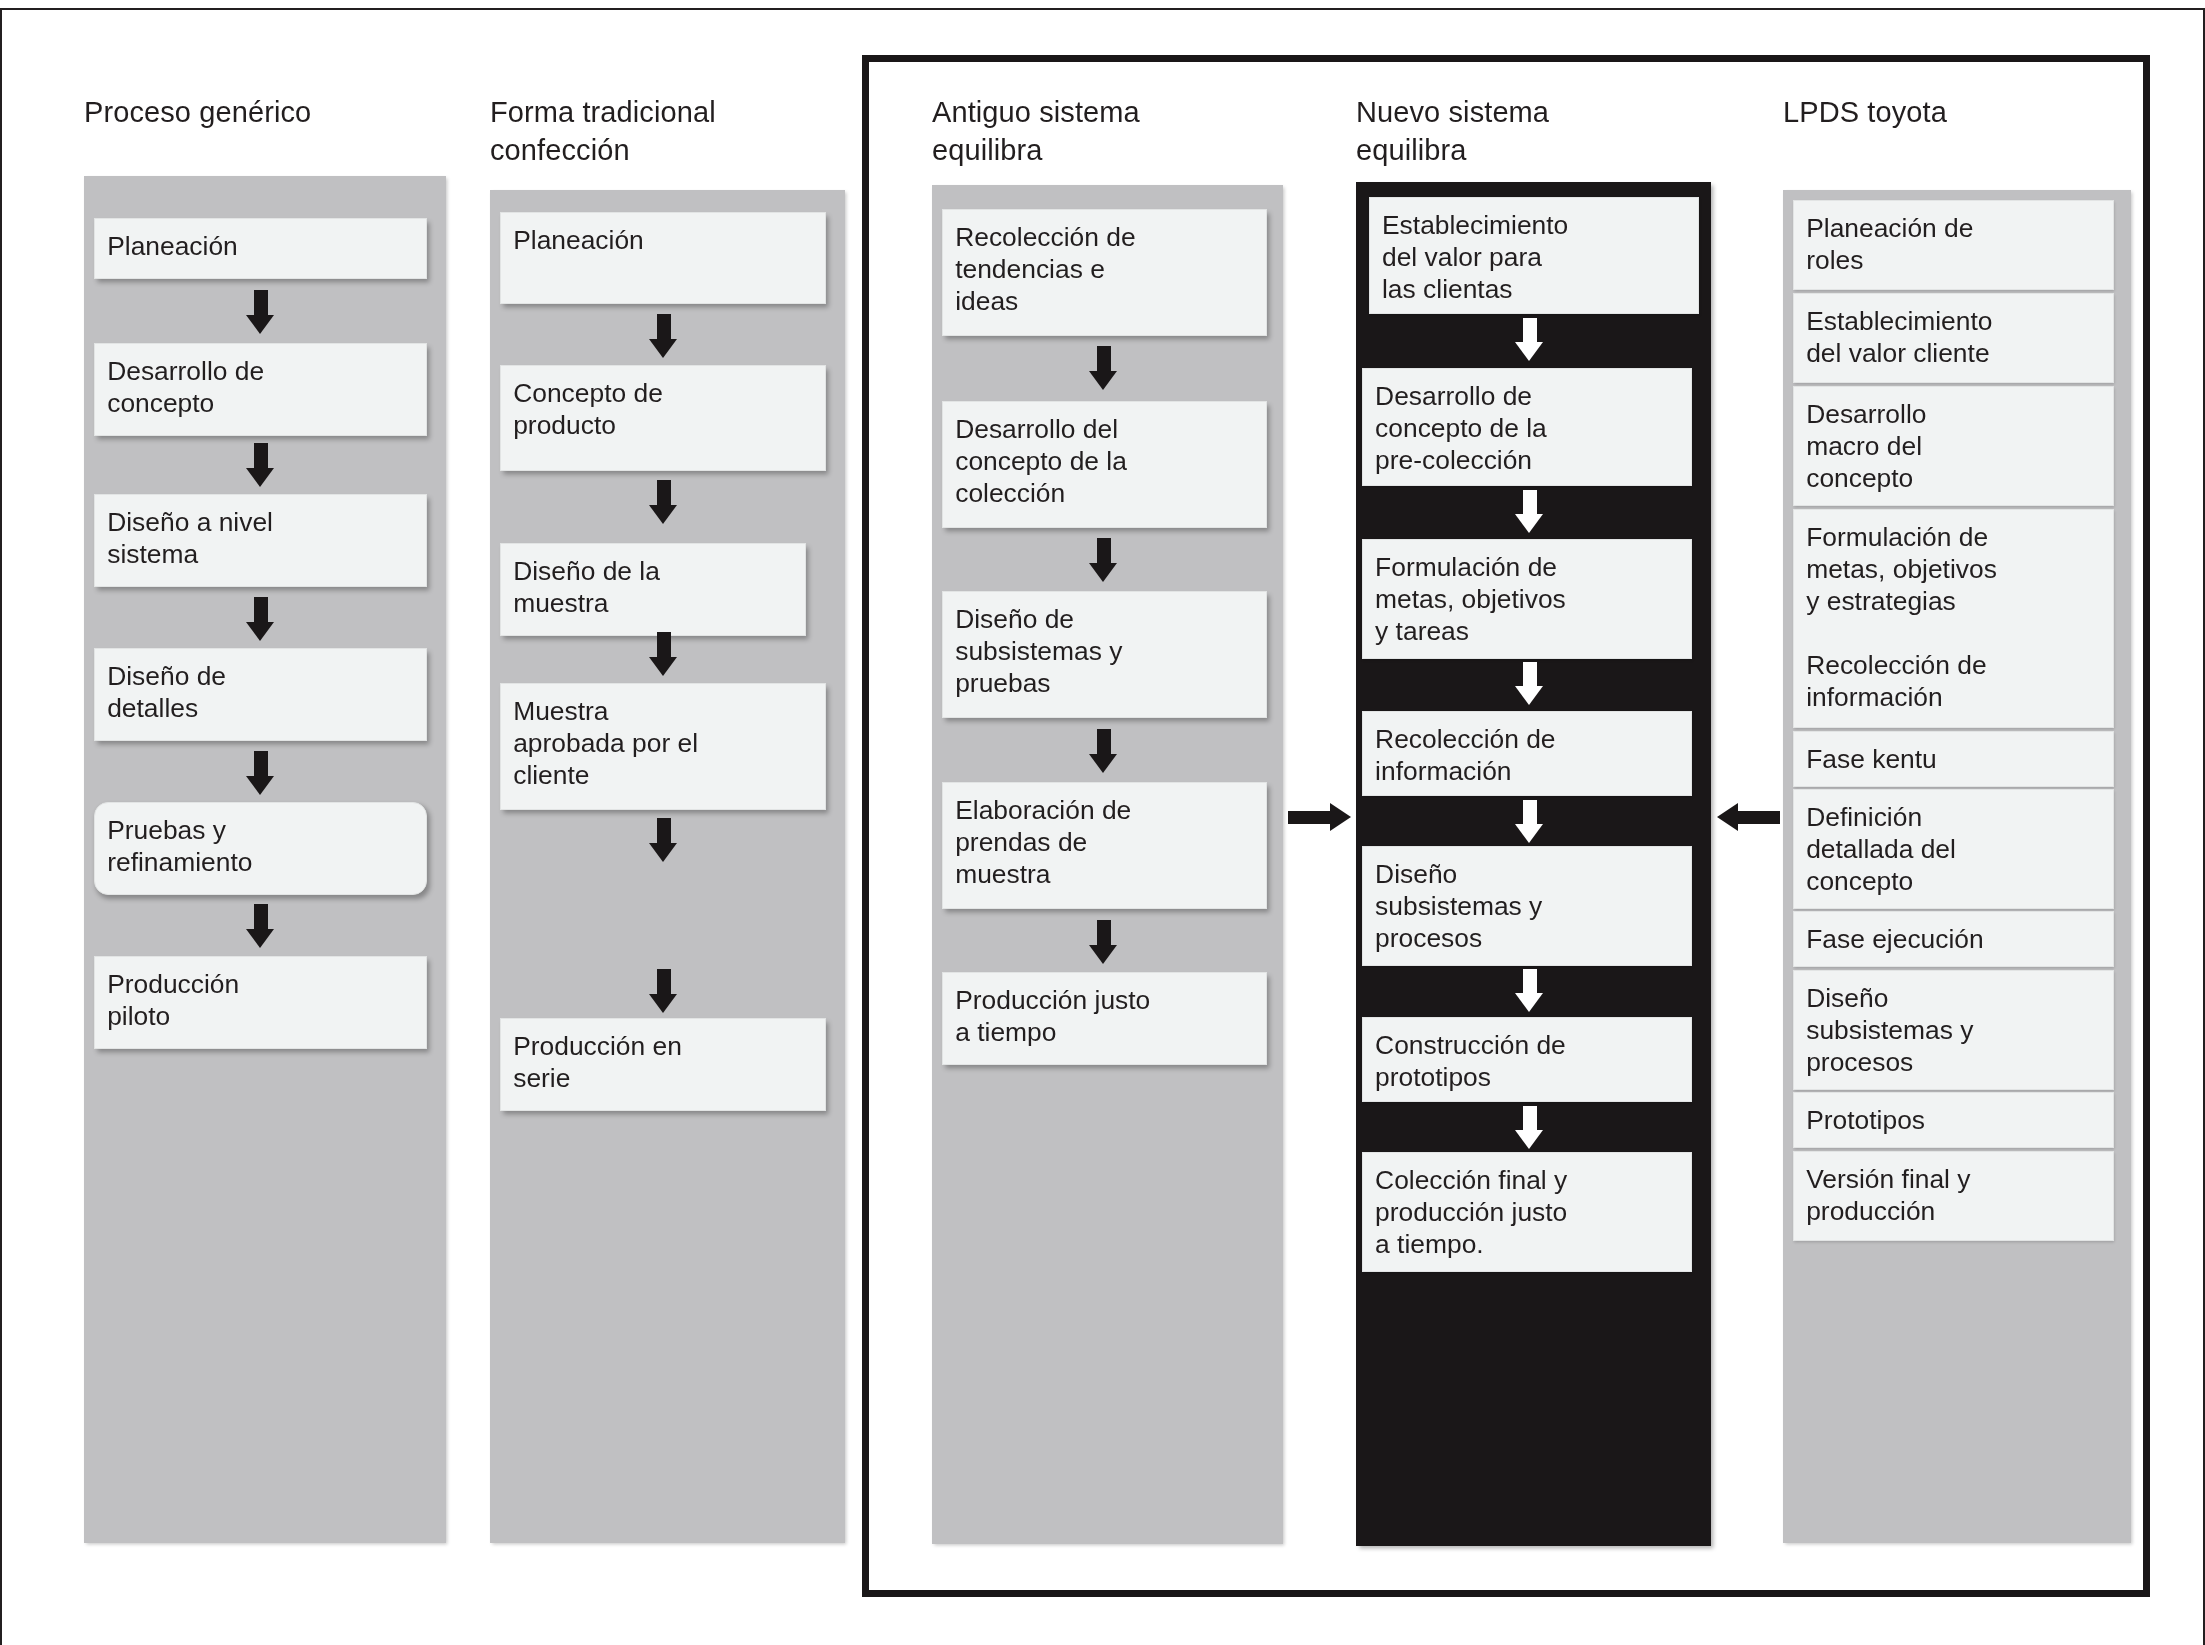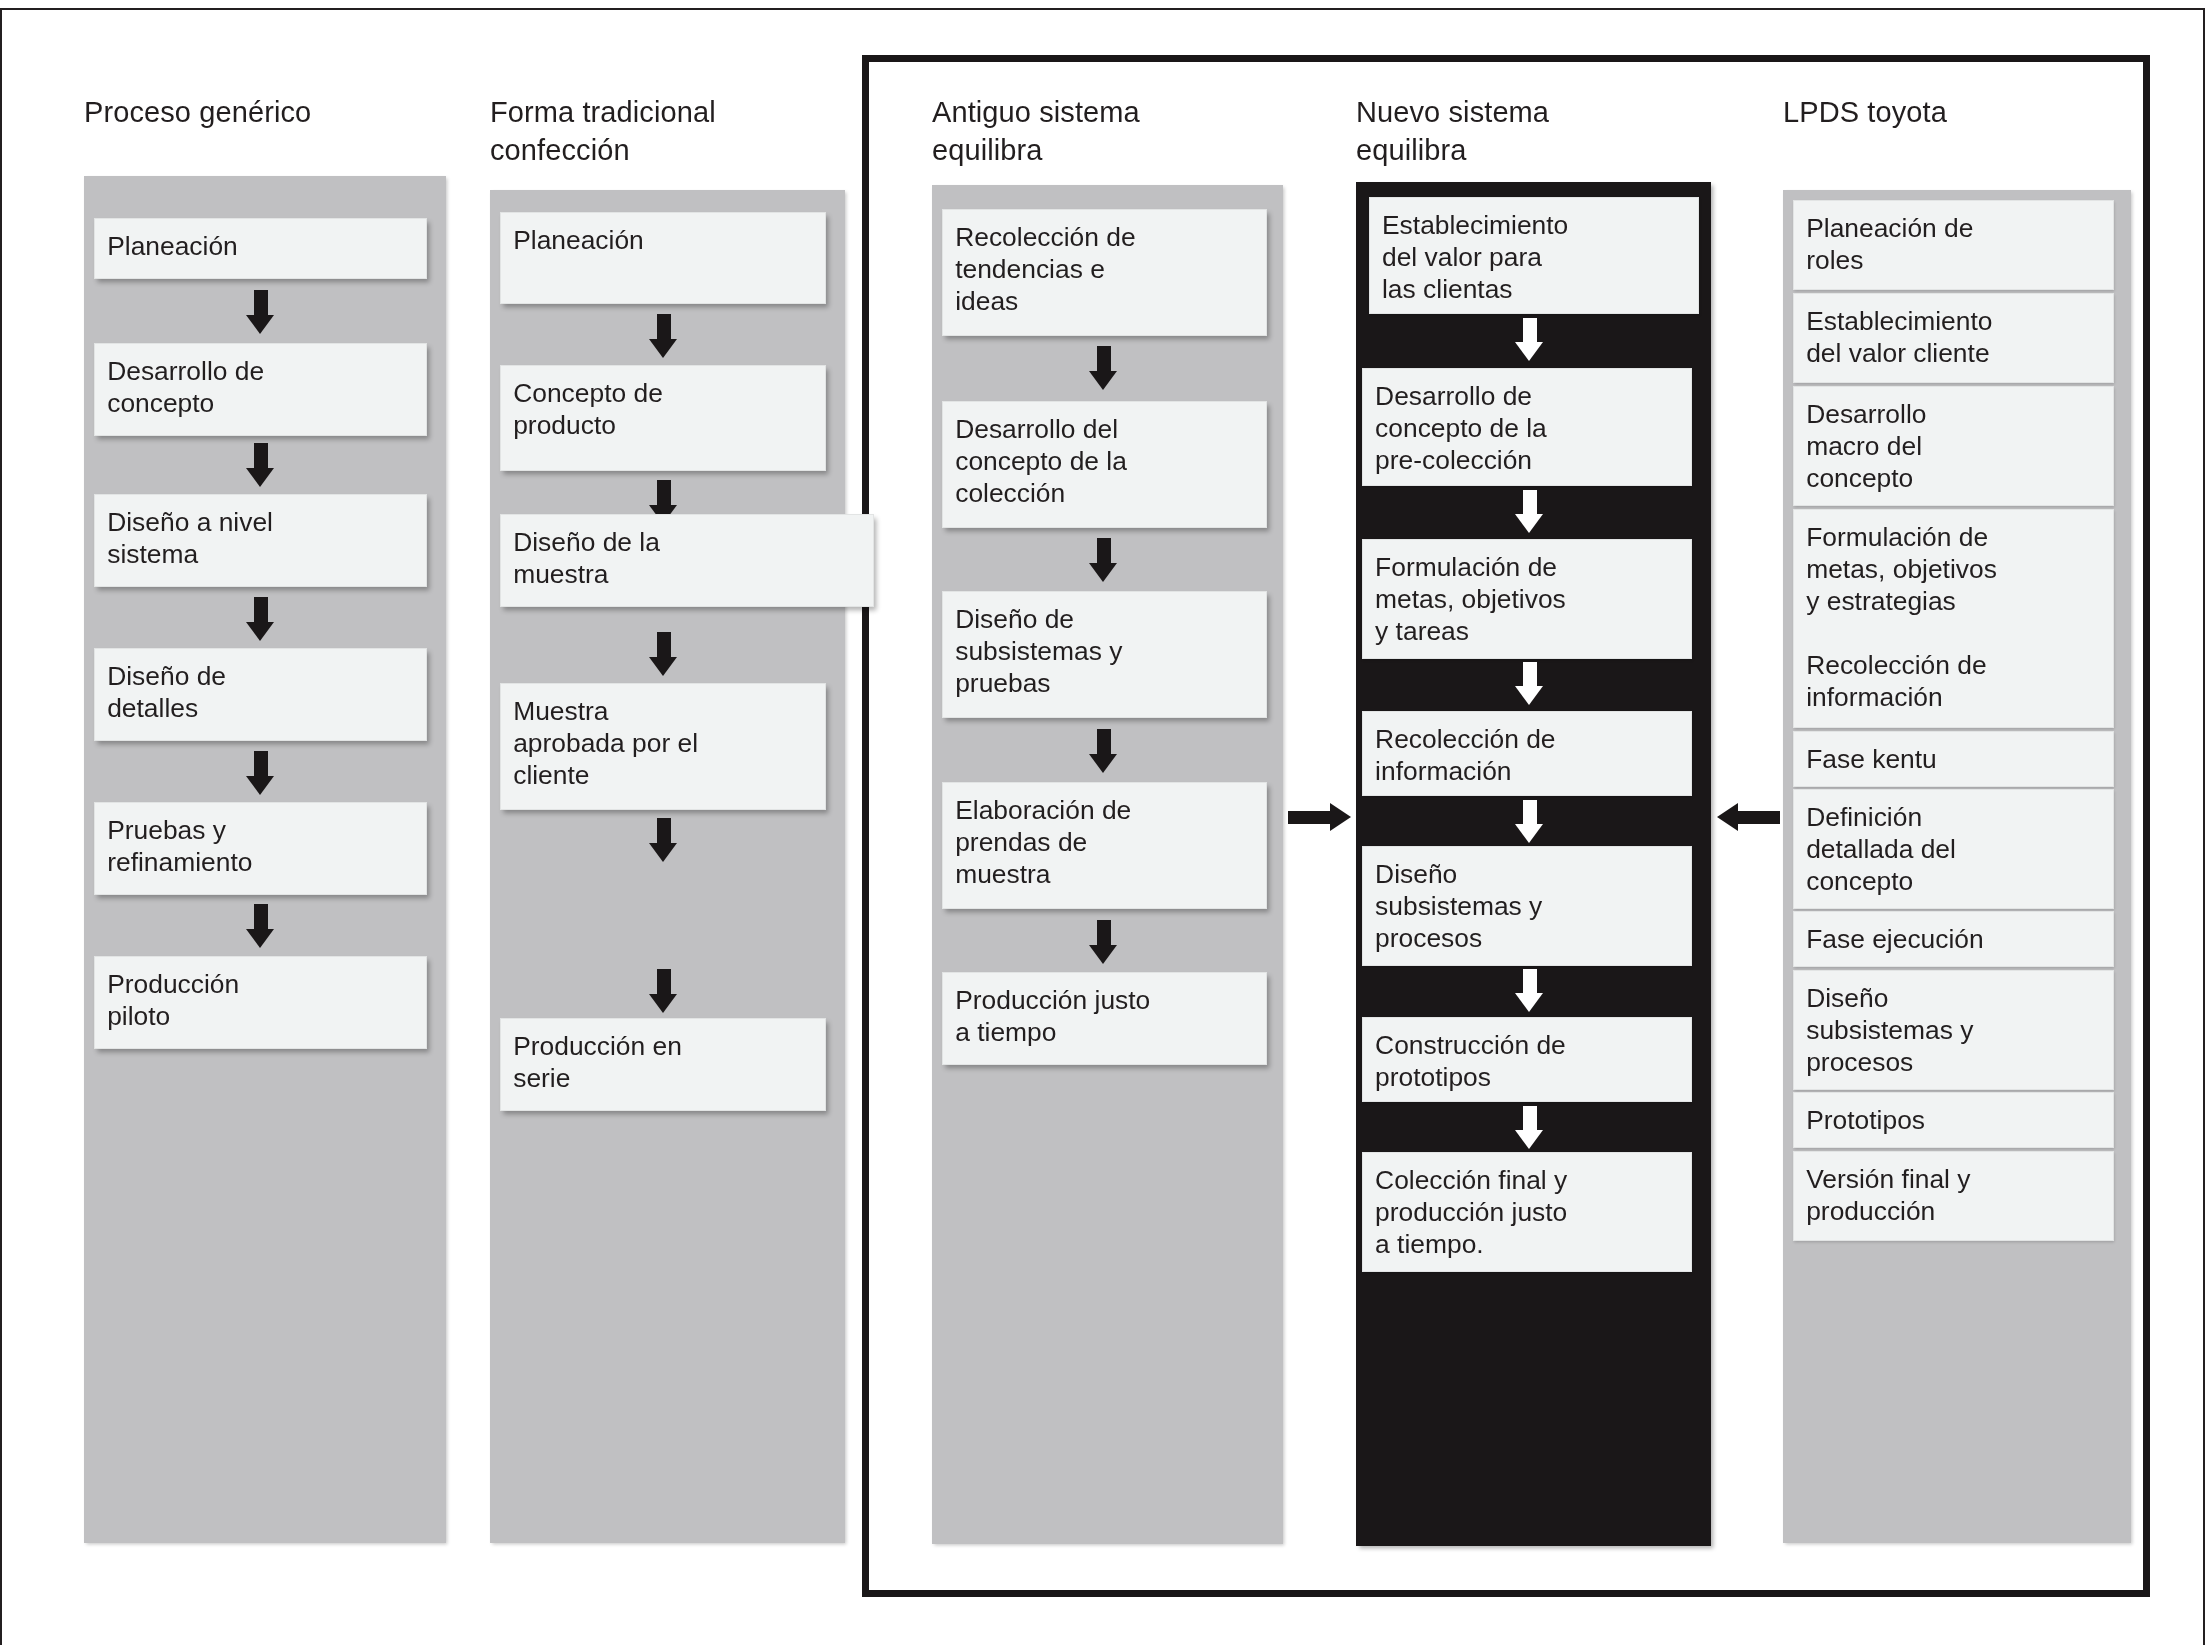--- a/index.html
+++ b/index.html
@@ -134,21 +134,21 @@
       <div class="arrow-down" style="left:162px; top:421px; height:45px;">
         <div class="shaft" style="height:25px;"></div>
           <div class="head" style="top:25px;"></div>
       </div>
       <div class="node" style="left:9.7px; top:472px; width:333px; height:93px;">Diseño de
 detalles</div>
       <div class="arrow-down" style="left:162px; top:575px; height:45px;">
         <div class="shaft" style="height:25px;"></div>
           <div class="head" style="top:25px;"></div>
       </div>
-      <div class="node" style="left:9.7px; top:626px; width:333px; height:93px;">Pruebas y
+      <div class="node" style="left:9.7px; top:626px; width:333px; height:93px;border-radius:14px;">Pruebas y
 refinamiento</div>
       <div class="arrow-down" style="left:162px; top:728px; height:45px;">
         <div class="shaft" style="height:25px;"></div>
           <div class="head" style="top:25px;"></div>
       </div>
       <div class="node" style="left:9.7px; top:780px; width:333px; height:93px;">Producción
 piloto</div>
     </div>
   </div>
 
@@ -160,21 +160,21 @@
       <div class="arrow-down" style="left:159px; top:124px; height:45px;">
         <div class="shaft" style="height:25px;"></div>
           <div class="head" style="top:25px;"></div>
       </div>
       <div class="node" style="left:9.7px; top:175px; width:326px; height:106px;">Concepto de
 producto</div>
       <div class="arrow-down" style="left:159px; top:290px; height:45px;">
         <div class="shaft" style="height:25px;"></div>
           <div class="head" style="top:25px;"></div>
       </div>
-      <div class="node" style="left:9.7px; top:324px; width:374px; height:93px;">Diseño de la
+      <div class="node" style="left:9.7px; top:353px; width:306px; height:93px;">Diseño de la
 muestra</div>
       <div class="arrow-down" style="left:159px; top:442px; height:45px;">
         <div class="shaft" style="height:25px;"></div>
           <div class="head" style="top:25px;"></div>
       </div>
       <div class="node" style="left:9.7px; top:493px; width:326px; height:127px;">Muestra
 aprobada por el
 cliente</div>
       <div class="arrow-down" style="left:159px; top:628px; height:45px;">
         <div class="shaft" style="height:25px;"></div>

